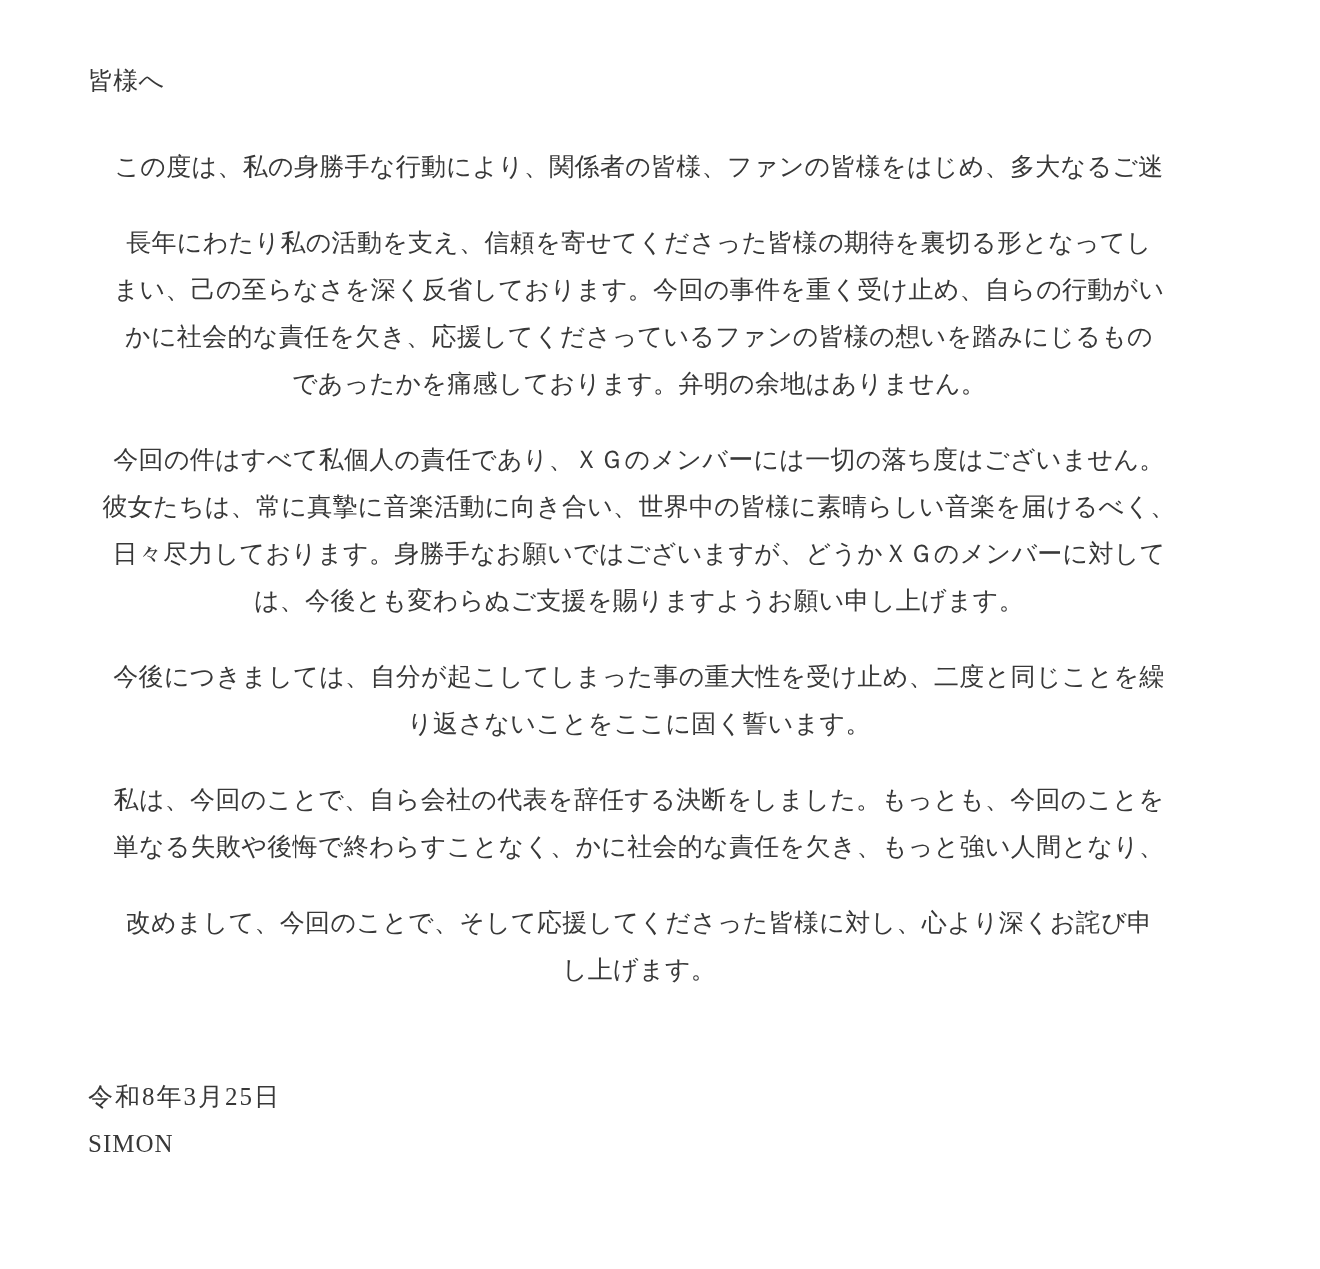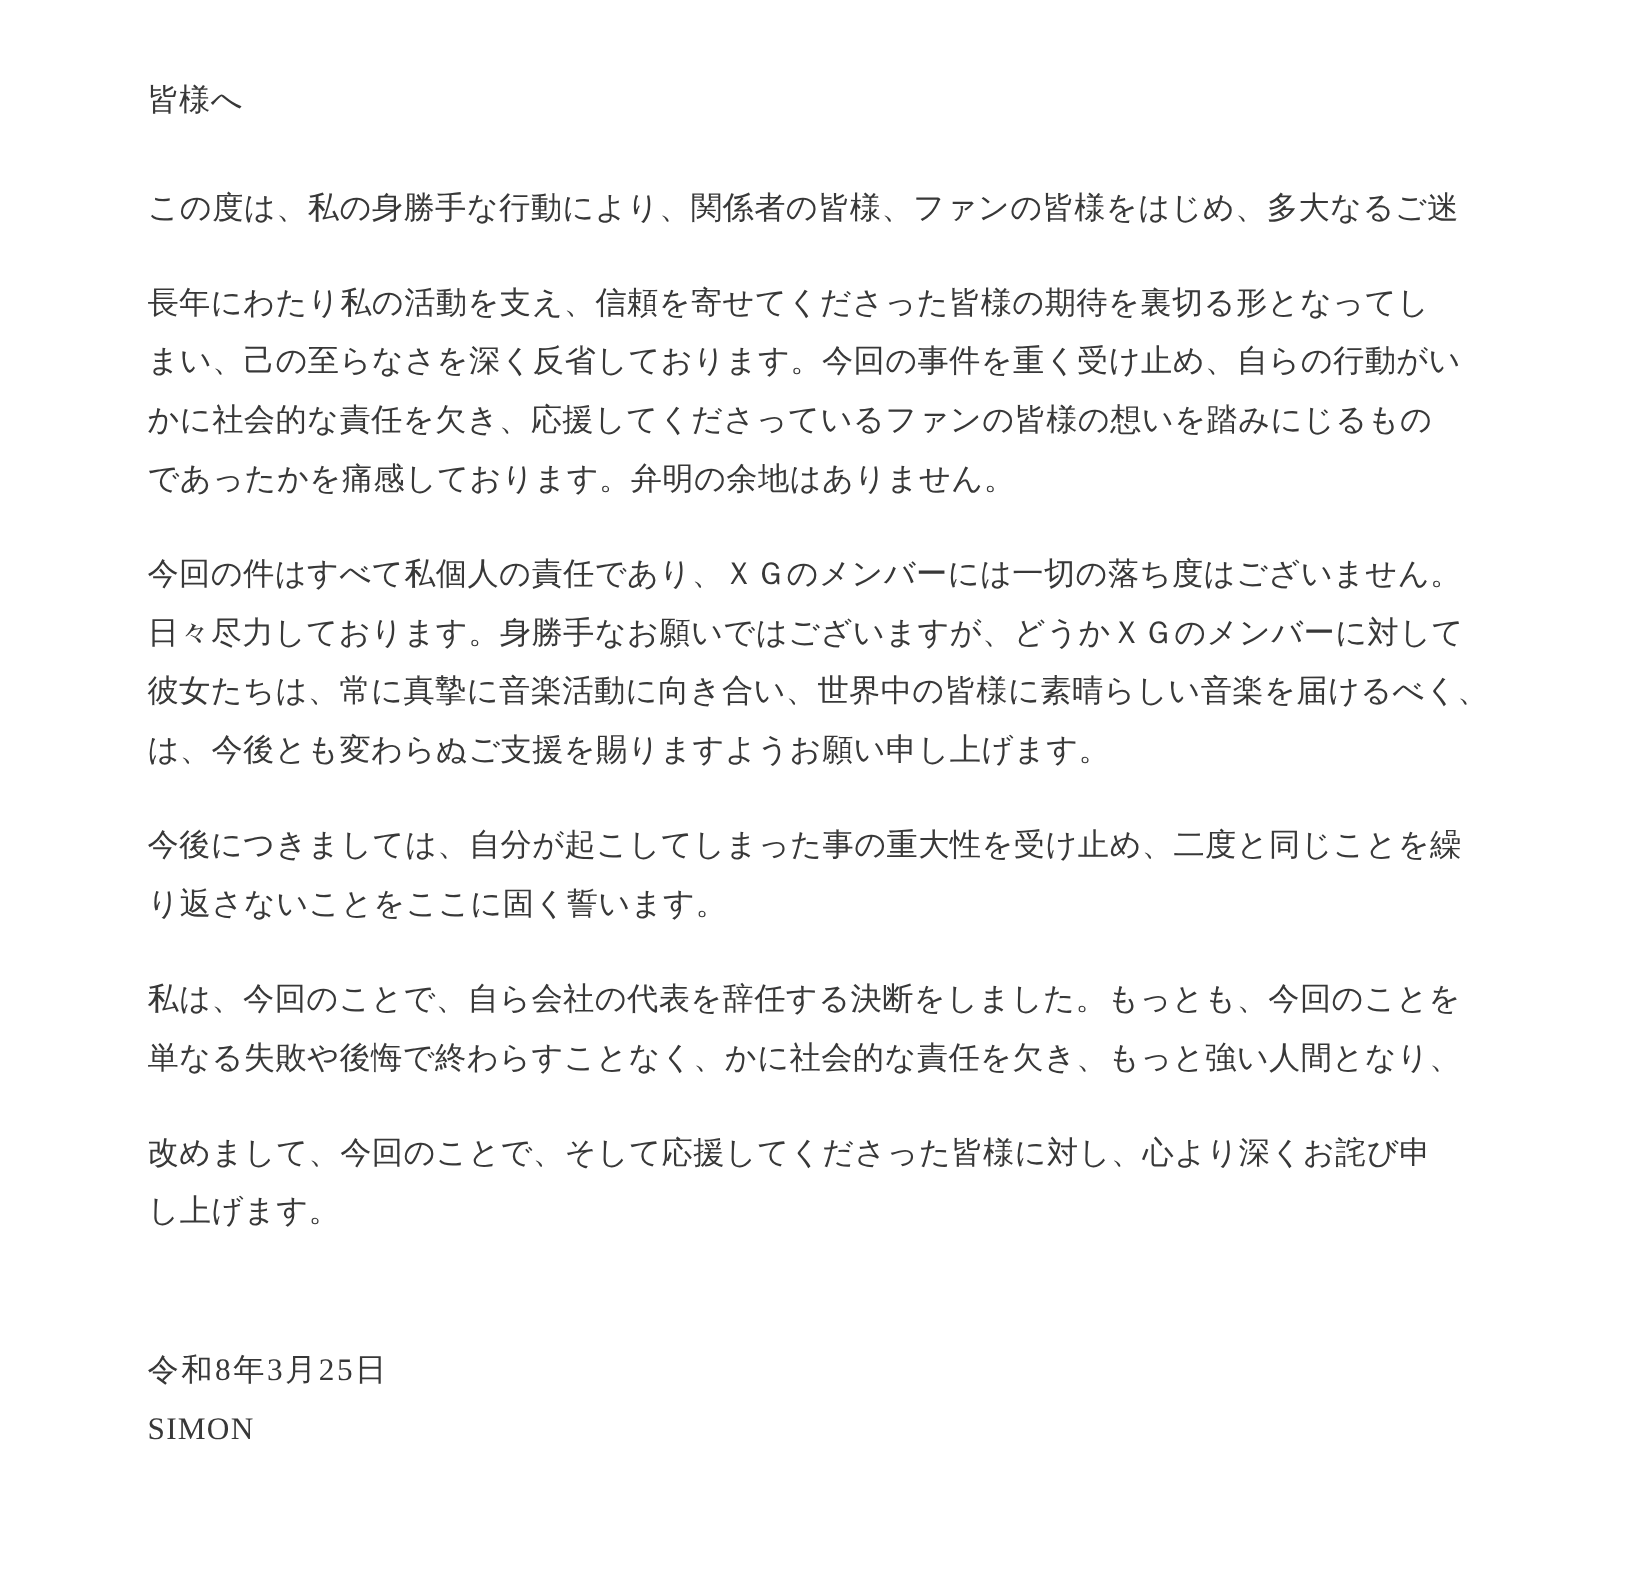--- a/index.html
+++ b/index.html
@@ -10,35 +10,35 @@
   body {
     width: 1320px;
     height: 1269px;
     overflow: hidden;
     font-family: "Liberation Serif", "DejaVu Serif", serif;
   }
   .letter {
     box-sizing: border-box;
     width: 1320px;
     height: 1269px;
-    padding: 57px 130px 0 118px;
+    padding: 57px 130px 0 88px;
     color: #383838;
     font-size: 25px;
     line-height: 47px;
     letter-spacing: 0.3px;
   }
   .salutation {
     margin: 0 0 39px 0;
   }
   .paragraph {
     margin: 0 0 29px 0;
   }
   .para-line {
     white-space: nowrap;
-    text-align: left;
+    text-align: center;
   }
   .date-block {
     margin-top: 80px;
   }
   .date-line {
     letter-spacing: 2px;
     white-space: nowrap;
   }
   .signature-line {
     letter-spacing: 1px;
@@ -56,22 +56,22 @@
         <div class="para-line">この度は、私の身勝手な行動により、関係者の皆様、ファンの皆様をはじめ、多大なるご迷</div>
       </div>
       <div class="paragraph">
         <div class="para-line">長年にわたり私の活動を支え、信頼を寄せてくださった皆様の期待を裏切る形となってし</div>
         <div class="para-line">まい、己の至らなさを深く反省しております。今回の事件を重く受け止め、自らの行動がい</div>
         <div class="para-line">かに社会的な責任を欠き、応援してくださっているファンの皆様の想いを踏みにじるもの</div>
         <div class="para-line">であったかを痛感しております。弁明の余地はありません。</div>
       </div>
       <div class="paragraph">
         <div class="para-line">今回の件はすべて私個人の責任であり、ＸＧのメンバーには一切の落ち度はございません。</div>
+        <div class="para-line">彼女たちは、常に真摯に音楽活動に向き合い、世界中の皆様に素晴らしい音楽を届けるべく、</div>
         <div class="para-line">日々尽力しております。身勝手なお願いではございますが、どうかＸＧのメンバーに対して</div>
-        <div class="para-line">彼女たちは、常に真摯に音楽活動に向き合い、世界中の皆様に素晴らしい音楽を届けるべく、</div>
         <div class="para-line">は、今後とも変わらぬご支援を賜りますようお願い申し上げます。</div>
       </div>
       <div class="paragraph">
         <div class="para-line">今後につきましては、自分が起こしてしまった事の重大性を受け止め、二度と同じことを繰</div>
         <div class="para-line">り返さないことをここに固く誓います。</div>
       </div>
       <div class="paragraph">
         <div class="para-line">私は、今回のことで、自ら会社の代表を辞任する決断をしました。もっとも、今回のことを</div>
         <div class="para-line">単なる失敗や後悔で終わらすことなく、かに社会的な責任を欠き、もっと強い人間となり、</div>
       </div>

